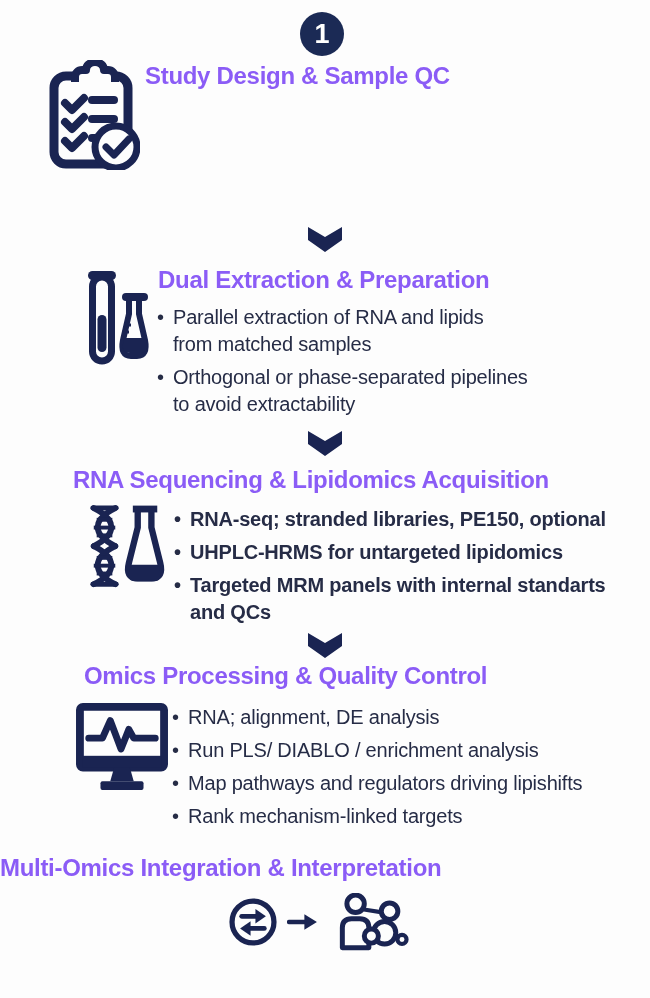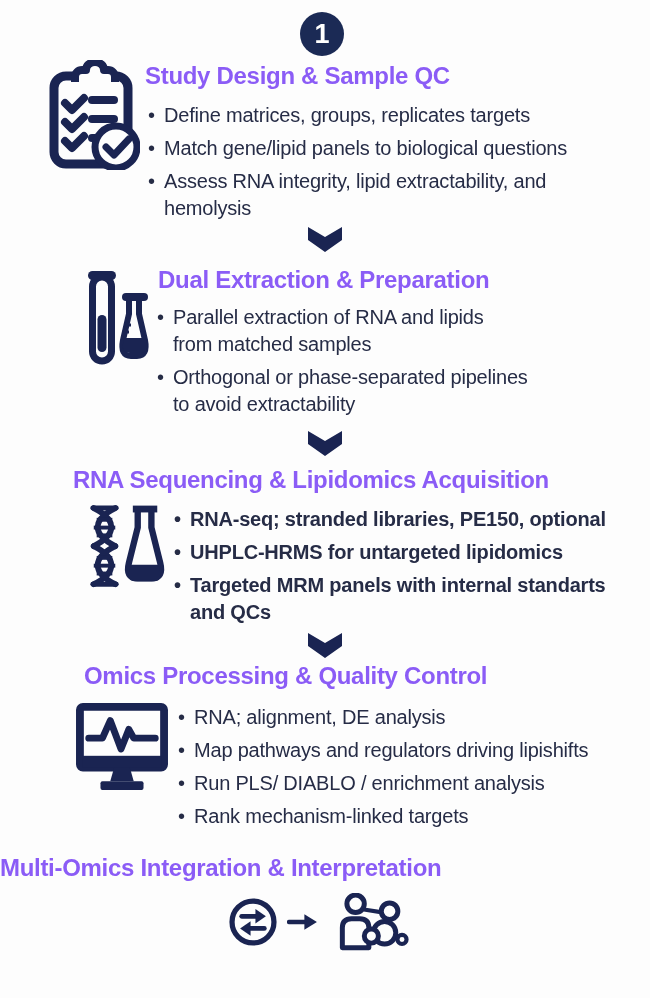--- a/index.html
+++ b/index.html
@@ -52,32 +52,20 @@
       <path d="M21 62 l7 7 l12-12" stroke-width="8" stroke-linecap="round" stroke-linejoin="round"></path>
       <path d="M21 81 l7 7 l12-12" stroke-width="8" stroke-linecap="round" stroke-linejoin="round"></path>
       <line x1="48" y1="40" x2="70" y2="40" stroke-width="8" stroke-linecap="round"></line>
       <line x1="48" y1="59" x2="70" y2="59" stroke-width="8" stroke-linecap="round"></line>
       <line x1="48" y1="78" x2="56" y2="78" stroke-width="8" stroke-linecap="round"></line>
       <circle cx="72" cy="87" r="21" fill="#fdfdfd" stroke-width="7"></circle>
       <path d="M62 87 l8 8 l15-16" stroke-width="7" stroke-linecap="round" stroke-linejoin="round"></path>
     </svg>
   </div>
   <div class="abs step-title" style="left:145px; top:62px;">Study Design &amp; Sample QC</div>
-  <ul class="abs bullets" style="left:148px; top:102px; width:500px;">
-    <li>
-        <span class="btext">Define matrices, groups, replicates targets</span>
-      </li>
-    <li>
-        <span class="btext">Match gene/lipid panels to biological questions</span>
-      </li>
-    <li>
-        <span class="btext">Assess RNA integrity, lipid extractability, and
-hemolysis</span>
-      </li>
-  </ul>
 
   <div class="abs" style="left:308px; top:227px;">
     <svg width="34" height="26" viewBox="0 0 34 26">
       <polygon points="0,0 17,10 34,0 34,13 17,25 0,13" fill="#1a2452"></polygon>
     </svg>
   </div>
 
   <div class="abs icon-wrap" style="left:86px; top:265px;">
     <svg width="66" height="106" viewBox="0 0 66 106" fill="none" stroke="#1a2452">
       <rect x="2" y="6" width="28" height="9" rx="4.5" fill="#1a2452" stroke="none"></rect>
@@ -150,29 +138,29 @@
   <div class="abs step-title" style="left:84px; top:662px;">Omics Processing &amp; Quality Control</div>
   <div class="abs icon-wrap" style="left:75px; top:702px;">
     <svg width="94" height="90" viewBox="0 0 96 92" fill="none" stroke="#1a2452">
       <rect x="5" y="5" width="86" height="62" rx="3" stroke-width="8"></rect>
       <polyline points="14,37 28,37 36,19 47,48 55,28 60,37 82,37" stroke-width="7" stroke-linecap="round" stroke-linejoin="round"></polyline>
       <rect x="8" y="55" width="80" height="12" fill="#1a2452" stroke="none"></rect>
       <path d="M40 67 h16 l4 14 h-24 z" fill="#1a2452" stroke="none"></path>
       <rect x="26" y="81" width="44" height="9" rx="2" fill="#1a2452" stroke="none"></rect>
     </svg>
   </div>
-  <ul class="abs bullets" style="left:178px; top:704px; width:470px;">
+  <ul class="abs bullets" style="left:172px; top:704px; width:470px;">
     <li>
         <span class="btext">RNA; alignment, DE analysis</span>
       </li>
     <li>
-        <span class="btext">Map pathways and regulators driving lipishifts</span>
+        <span class="btext">Run PLS/ DIABLO / enrichment analysis</span>
       </li>
     <li>
-        <span class="btext">Run PLS/ DIABLO / enrichment analysis</span>
+        <span class="btext">Map pathways and regulators driving lipishifts</span>
       </li>
     <li>
         <span class="btext">Rank mechanism-linked targets</span>
       </li>
   </ul>
 
   <div class="abs step-title title-xl" style="left:0px; top:854px;">Multi-Omics Integration &amp; Interpretation</div>
 
   <div class="abs icons-row" style="left:228px; top:893px; height:58px;">
     <span class="icon-wrap gap-s">

